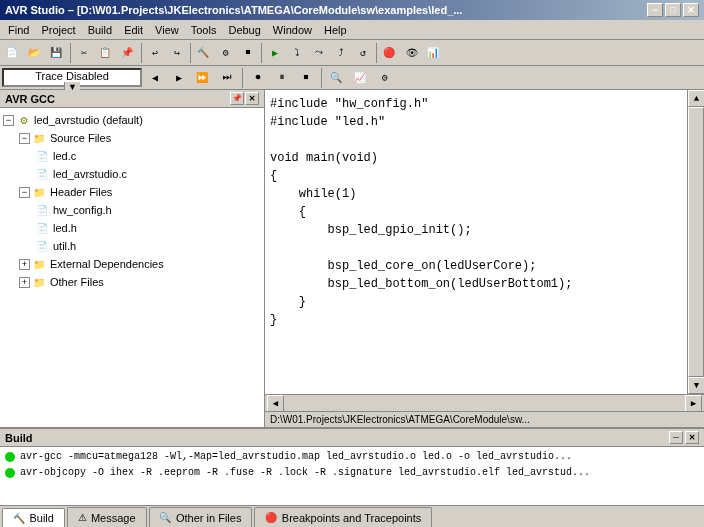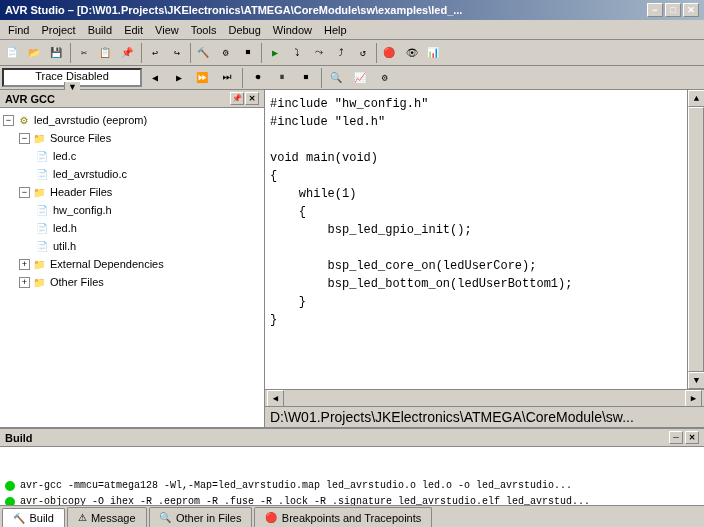--- a/index.html
+++ b/index.html
@@ -196,21 +196,21 @@
     #scrollbar-h {
       height: 17px;
       background: #d4d0c8;
       border-top: 1px solid #888;
       display: flex;
       align-items: center;
       padding: 0 2px;
     }
     #code-filepath {
       font-family: 'Tahoma', sans-serif;
-      font-size: 14px;
+      font-size: 10px;
       background: #d4d0c8;
       padding: 2px 5px;
       border-top: 1px solid #888;
       overflow: hidden;
       text-overflow: ellipsis;
       white-space: nowrap;
     }
     #v-scrollbar {
       width: 17px;
       background: #d4d0c8;
@@ -255,21 +255,20 @@
       align-items: center;
       border-bottom: 1px solid #888;
     }
     #build-content {
       flex: 1;
       overflow: auto;
       padding: 2px 5px;
       font-family: 'Courier New', Courier, monospace;
       font-size: 10px;
       line-height: 1.6;
-      margin-top: 29px;
     }
     .build-line {
       display: flex;
       align-items: center;
       gap: 5px;
     }
     .build-dot {
       width: 10px; height: 10px;
       border-radius: 50%;
       background: #00cc00;
@@ -403,21 +402,21 @@
         <div id="avr-panel-header-btns">
           <div class="panel-btn">📌</div>
           <div class="panel-btn">✕</div>
         </div>
       </div>
       <div id="tree-area">
 
         <div class="tree-node">
           <span class="tree-expand">−</span>
           <span class="tree-icon icon-project">⚙</span>
-          <span>led_avrstudio (eeprom)</span>
+          <span>led_avrstudio (default)</span>
         </div>
 
         <div class="tree-node">
           <span class="tree-indent"></span>
           <span class="tree-expand">−</span>
           <span class="tree-icon icon-folder">📁</span>
           <span>Source Files</span>
         </div>
 
         <div class="tree-node">

